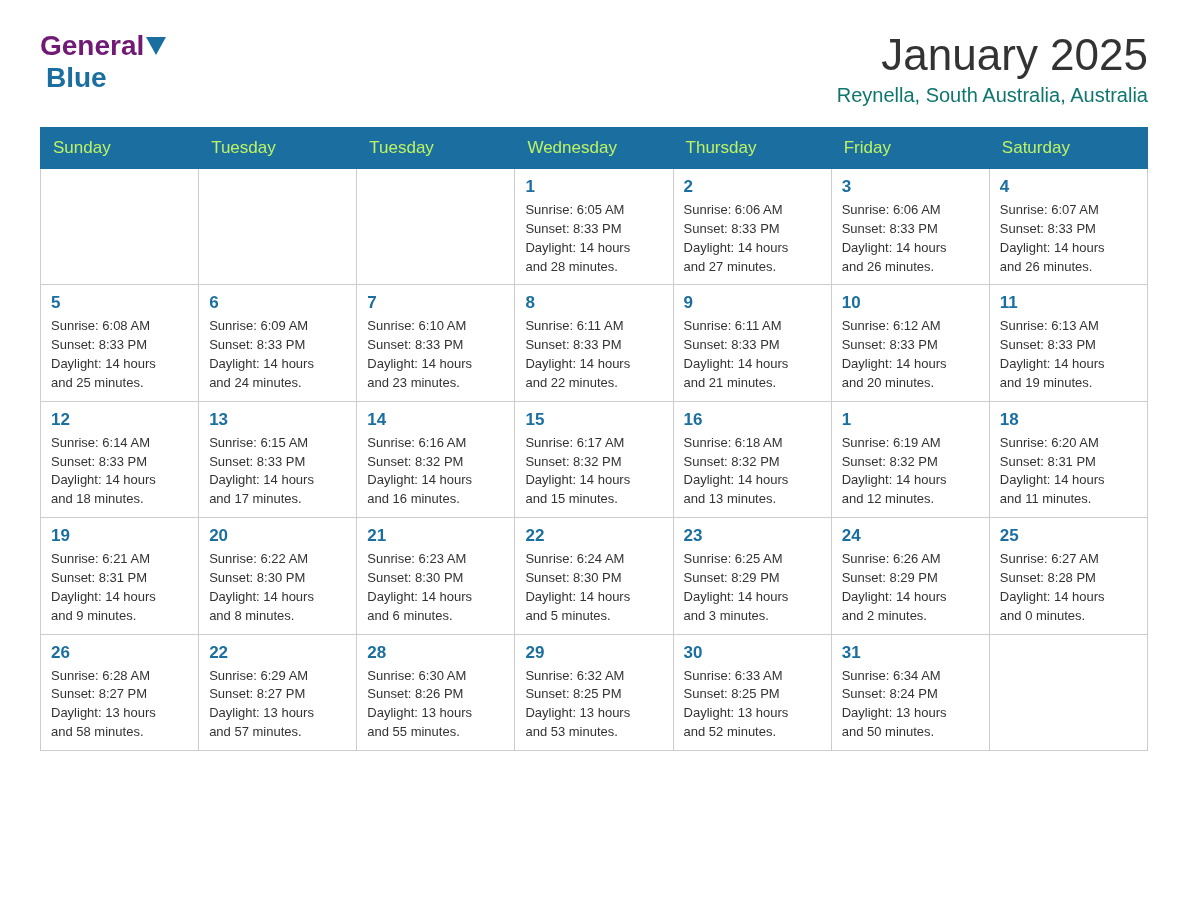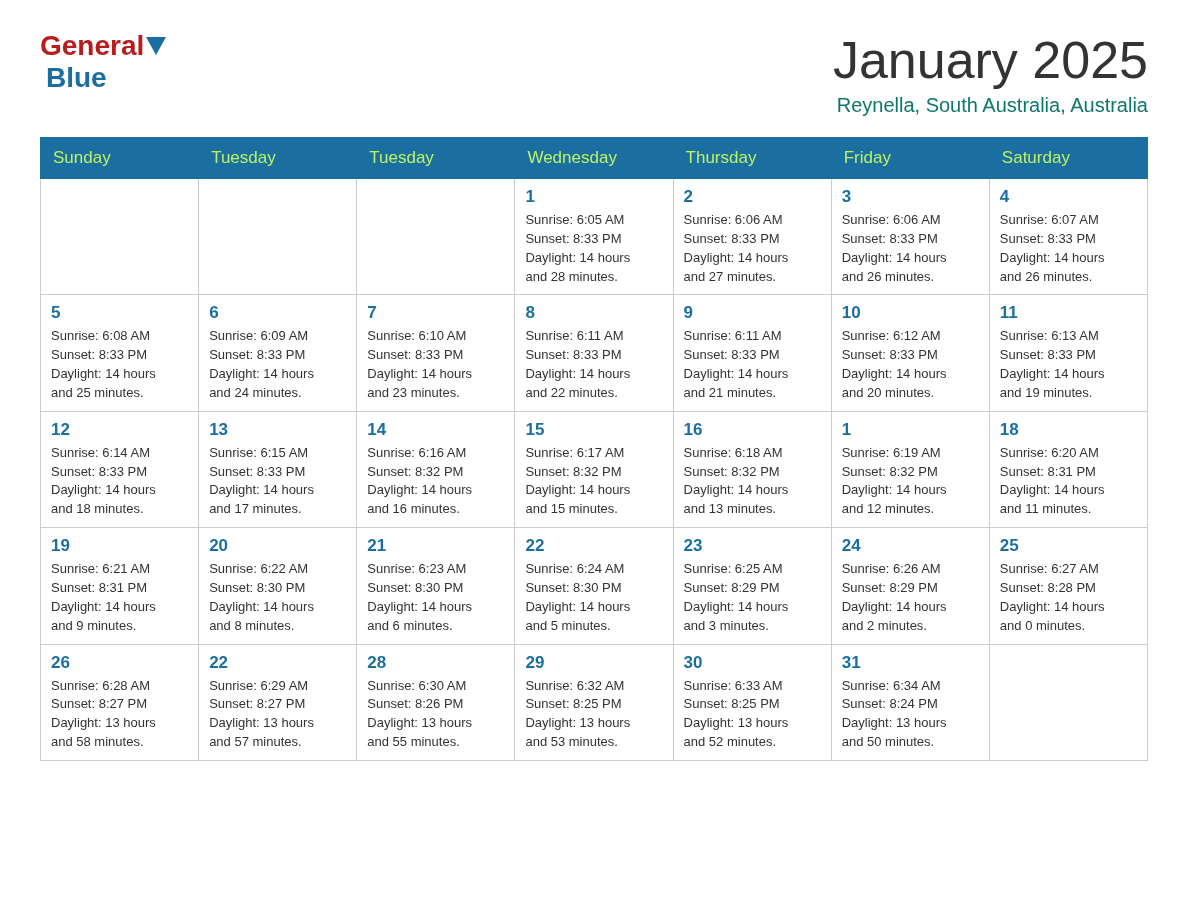--- a/index.html
+++ b/index.html
@@ -11,27 +11,27 @@
     }
     .header {
       display: flex;
       justify-content: space-between;
       align-items: flex-start;
       margin-bottom: 20px;
     }
     .logo-general {
       font-size: 28px;
       font-weight: bold;
-      color: #b91c1c;
+      color: #701a75;
     }
     .title-section {
       text-align: right;
     }
     .calendar-title {
-      font-size: 52px;
+      font-size: 44px;
       font-weight: normal;
       color: #333;
     }
     .calendar-subtitle {
       font-size: 20px;
       color: #0f766e;
       margin-top: 4px;
     }
     .calendar {
       width: 100%;

